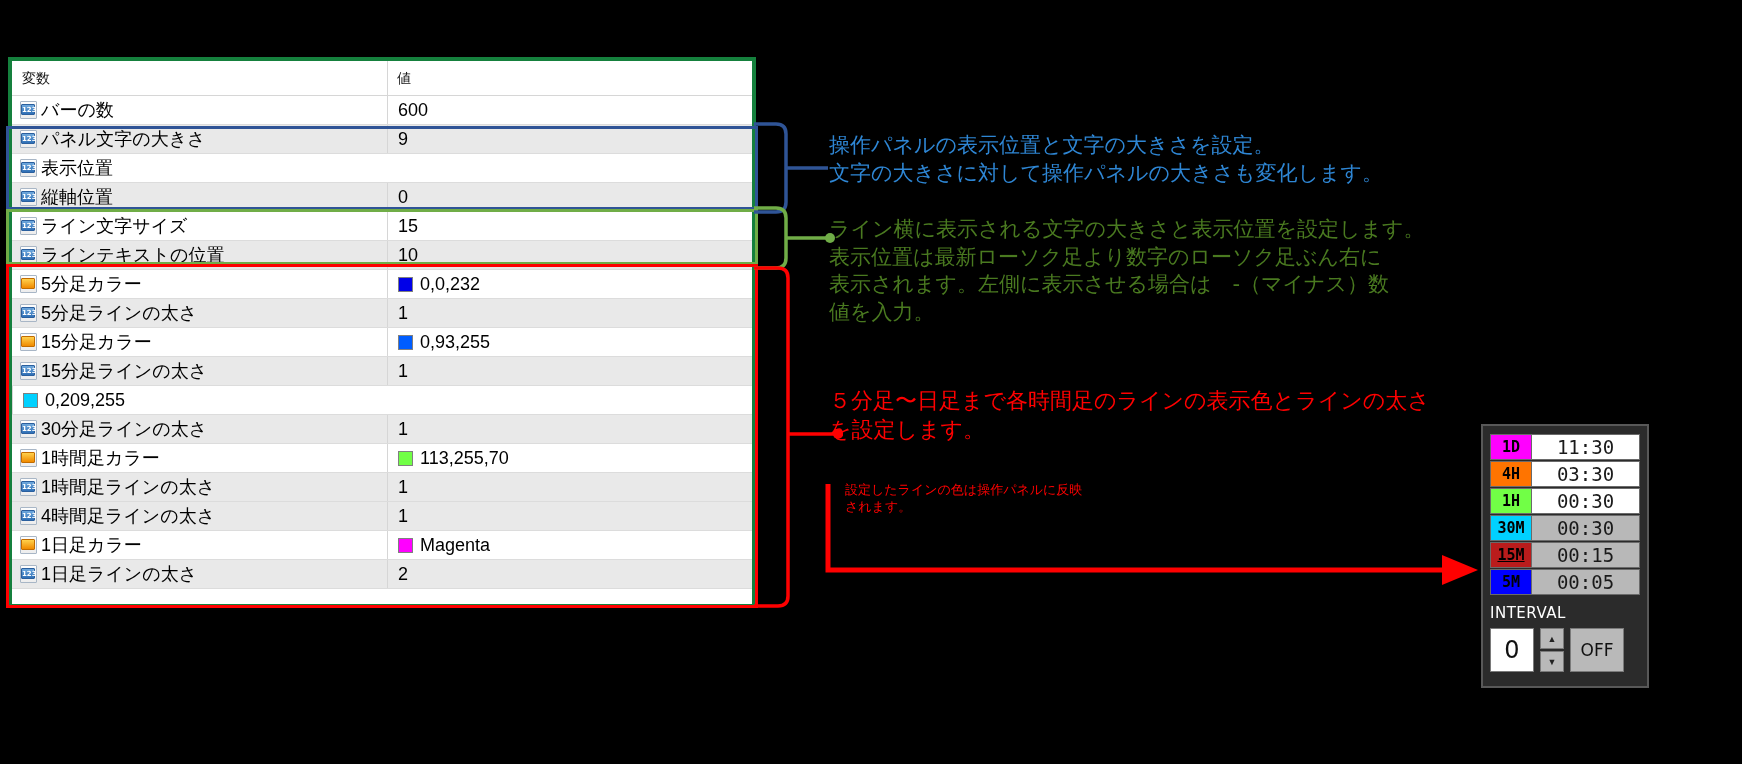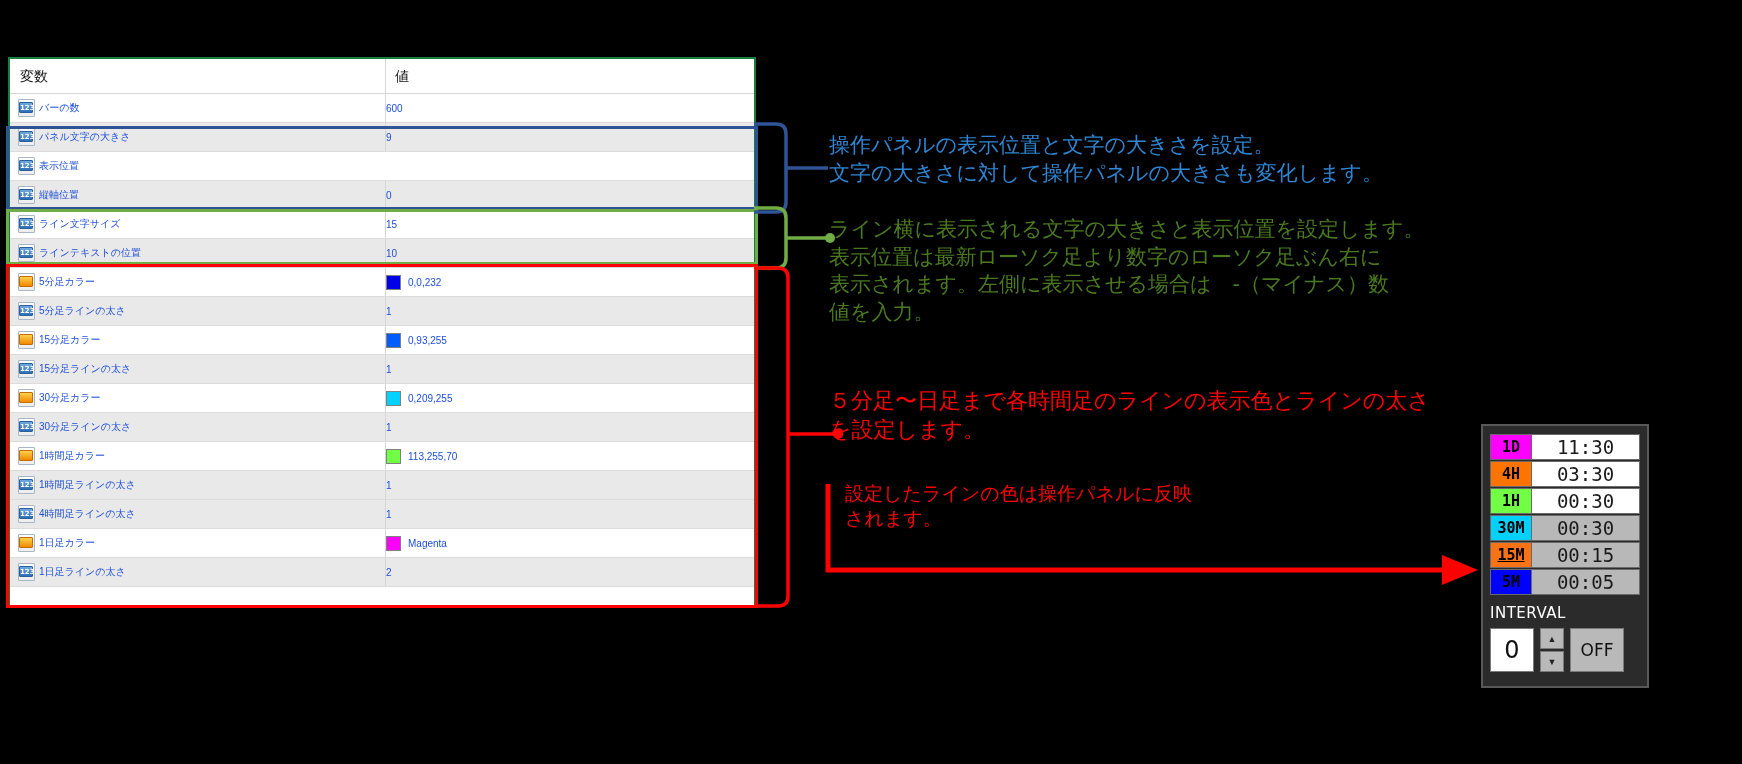--- a/index.html
+++ b/index.html
@@ -2,40 +2,40 @@
 <html><head>
 <meta charset="utf-8">
 <style>
   html,body{margin:0;padding:0;background:#000;}
   body{width:1742px;height:764px;position:relative;overflow:hidden;
        font-family:"Liberation Sans","DejaVu Sans",sans-serif;}
 
   
   #prop-table{
     position:absolute;left:8px;top:57px;width:748px;height:551px;
-    background:#ffffff;border:2px solid #15803d;box-sizing:border-box;
+    background:#ffffff;border:4px solid #15803d;box-sizing:border-box;
   }
   .grid-head{
     display:flex;height:34px;align-items:center;
     background:#ffffff;border-bottom:1px solid #d6d6d6;
   }
   .grid-head .col-var{width:375px;padding-left:10px;box-sizing:border-box;}
   .grid-head .col-val{flex:1;padding-left:9px;box-sizing:border-box;
                       border-left:1px solid #d6d6d6;height:34px;line-height:34px;}
   .grid-head span{font-size:14px;color:#111;}
 
   .grid-row{display:flex;height:28px;align-items:stretch;
             border-bottom:1px solid #dcdcdc;}
   .grid-row.alt{background:#e9e9e9;}
   .grid-row.white{background:#ffffff;}
   .cell-var{width:375px;display:flex;align-items:center;padding-left:8px;
             box-sizing:border-box;gap:7px;}
-  .cell-val{flex:1;display:flex;align-items:center;padding-left:0;
+  .cell-val{flex:1;display:flex;align-items:center;padding-left:10px;
             box-sizing:border-box;border-left:1px solid #d6d6d6;gap:7px;}
-  .cell-var .lbl,.cell-val .txt{font-size:10px;color:#1d4ed8;white-space:nowrap;}
+  .cell-var .lbl,.cell-val .txt{font-size:18px;color:#000000;white-space:nowrap;}
 
   
   .ico{width:14px;height:18px;position:relative;flex:none;}
   .ico .sheet{
     position:absolute;left:0;top:0;width:17px;height:18px;
     background:linear-gradient(#fdfdfd,#ededed);
     border:1px solid #a8b6c6;border-radius:1px;box-sizing:border-box;
   }
   .ico .badge{
     position:absolute;left:1px;top:3px;width:14px;height:11px;
@@ -56,21 +56,21 @@
 
   
   .bracket{position:absolute;pointer-events:none;}
 
   
   .note{position:absolute;white-space:pre-line;line-height:1.32;
         font-family:"DejaVu Sans","Liberation Sans",sans-serif;}
   #note-blue {left:829px;top:132px;  font-size:21px;color:#2e86d4;}
   #note-green{left:829px;top:216px;  font-size:21px;color:#4a7a20;}
   #note-red  {left:829px;top:386px;  font-size:22px;color:#ff0000;}
-  #note-red2 {left:845px;top:481px;  font-size:19px;color:#ff0000;}
+  #note-red2 {left:845px;top:481px;  font-size:13px;color:#ff0000;}
 
   
   #panel{
     position:absolute;left:1481px;top:424px;width:168px;height:264px;
     background:#2b2b2b;border:2px solid #585858;box-sizing:border-box;
     padding:8px 7px;
   }
   .tf-row{display:flex;height:26px;margin-bottom:1px;}
   .tf-tag{width:42px;display:flex;align-items:center;justify-content:center;
           font-family:"DejaVu Sans Mono","Liberation Mono",monospace;
@@ -226,27 +226,20 @@
             <span class="sheet"></span>
             <span class="badge">123</span>
           </span>
           <span class="lbl">15分足ラインの太さ</span>
         </div>
         <div class="cell-val">
           <span class="txt">1</span>
         </div>
       </div>
       <div class="grid-row white">
-        <div class="cell-var">
-          <span class="ico col">
-            <span class="sheet"></span>
-            <span class="badge"></span>
-          </span>
-          <span class="lbl">30分足カラー</span>
-        </div>
         <div class="cell-val">
           <span class="swatch" style="background: rgb(0, 209, 255);"></span>
           <span class="txt">0,209,255</span>
         </div>
       </div>
       <div class="grid-row alt">
         <div class="cell-var">
           <span class="ico num">
             <span class="sheet"></span>
             <span class="badge">123</span>
@@ -371,21 +364,21 @@
       </div>
       <div class="tf-row">
         <div class="tf-tag" style="background: rgb(113, 255, 70);">1H</div>
         <div class="tf-time on">00:30</div>
       </div>
       <div class="tf-row">
         <div class="tf-tag" style="background: rgb(0, 209, 255);">30M</div>
         <div class="tf-time off">00:30</div>
       </div>
       <div class="tf-row">
-        <div class="tf-tag" style="background: #f97316; text-decoration: underline;">15M</div>
+        <div class="tf-tag" style="background: #b91c1c; text-decoration: underline;">15M</div>
         <div class="tf-time off">00:15</div>
       </div>
       <div class="tf-row">
         <div class="tf-tag" style="background: rgb(0, 0, 255);">5M</div>
         <div class="tf-time off">00:05</div>
       </div>
     </div>
   <div id="interval-label">INTERVAL</div>
   <div id="interval-ctrls">
     <div id="interval-value">0</div>

